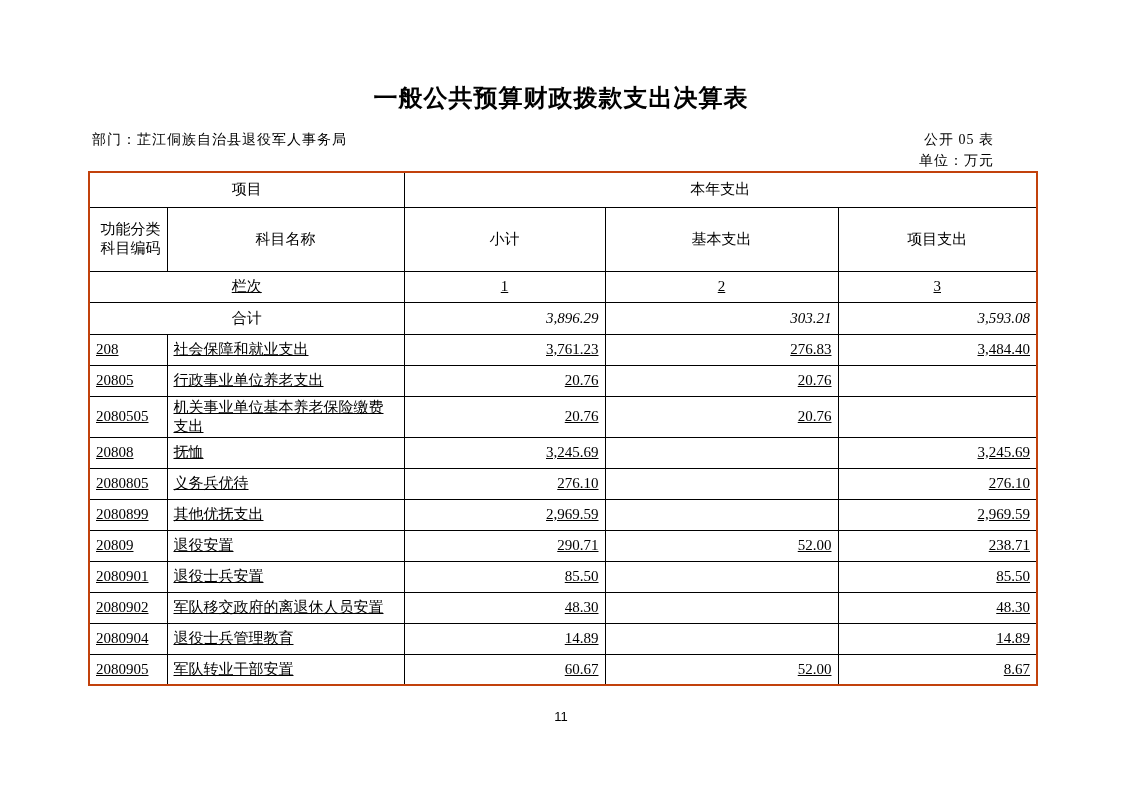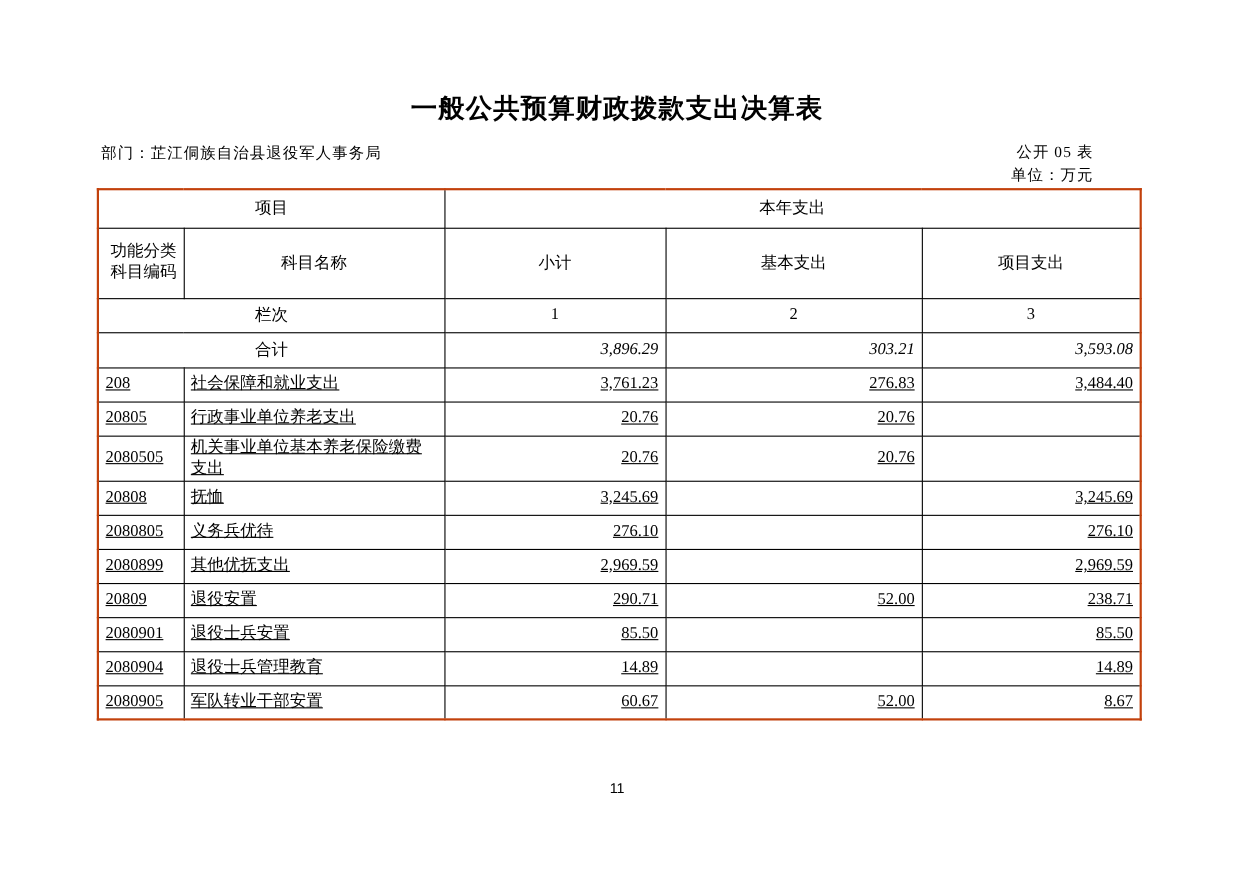--- a/index.html
+++ b/index.html
@@ -58,21 +58,21 @@
     overflow: hidden;
   }
   col.c-code { width: 78px; }
   col.c-name { width: 237px; }
   col.c-sub  { width: 201px; }
   col.c-basic{ width: 233px; }
   col.c-proj { width: 199px; }
 
   tr.hrow1 { height: 35px; }
   tr.hrow2 { height: 64px; }
-  tr.lanci-row { height: 31px; }
+  tr.lanci-row { height: 31px; text-decoration: underline; }
   tr.total-row { height: 32px; }
   tr.data-row  { height: 31px; text-decoration: underline; }
 
   .th-bold { font-weight: bold; text-align: center; }
   .code-header { line-height: 19px; text-align: right; }
   td.center { text-align: center; }
   td.num { text-align: right; padding-right: 8px; }
   td.bold { font-weight: bold; font-style: italic; }
   td.code-cell { text-align: left; padding-left: 8px; }
   td.name-cell { text-align: left; padding-left: 8px; line-height: 19px; }
@@ -188,20 +188,27 @@
       <td class="num">238.71</td>
     </tr>
         <tr class="data-row">
       <td class="code-cell">2080901</td>
       <td class="name-cell">退役士兵安置</td>
       <td class="num">85.50</td>
       <td class="num"></td>
       <td class="num">85.50</td>
     </tr>
         <tr class="data-row">
+      <td class="code-cell">2080902</td>
+      <td class="name-cell">军队移交政府的离退休人员安置</td>
+      <td class="num">48.30</td>
+      <td class="num"></td>
+      <td class="num">48.30</td>
+    </tr>
+        <tr class="data-row">
       <td class="code-cell">2080904</td>
       <td class="name-cell">退役士兵管理教育</td>
       <td class="num">14.89</td>
       <td class="num"></td>
       <td class="num">14.89</td>
     </tr>
         <tr class="data-row">
       <td class="code-cell">2080905</td>
       <td class="name-cell">军队转业干部安置</td>
       <td class="num">60.67</td>

